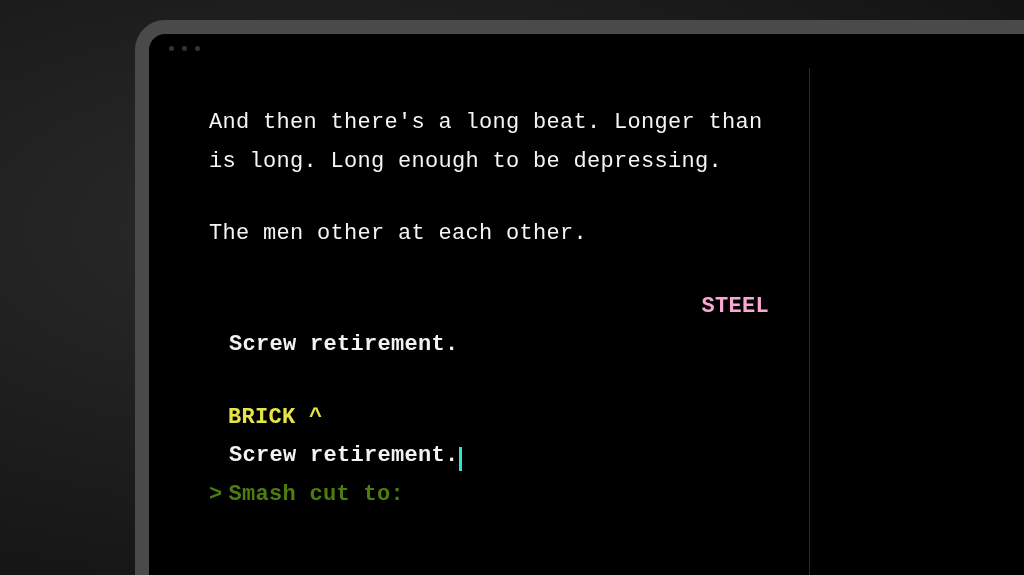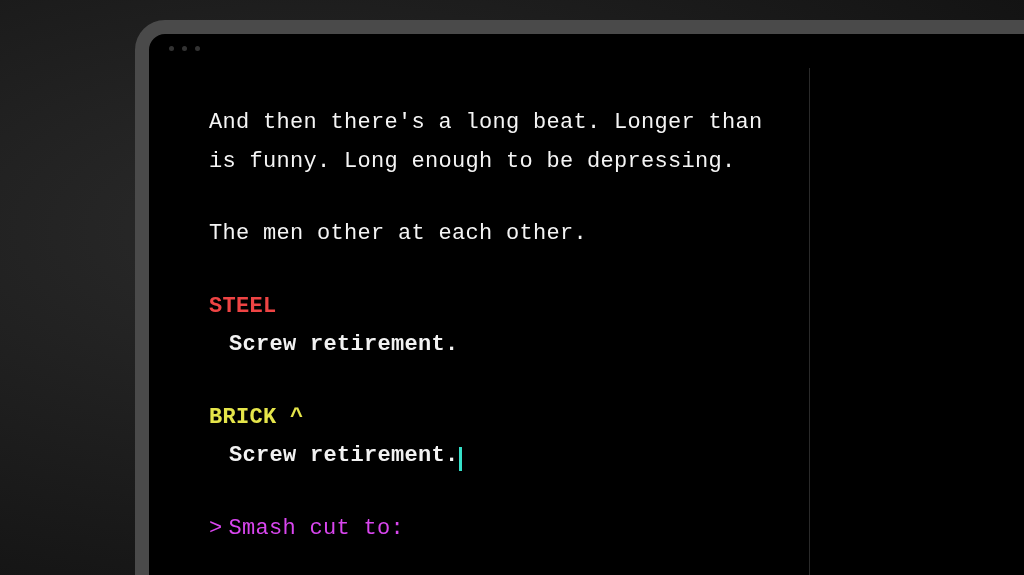--- a/index.html
+++ b/index.html
@@ -66,42 +66,41 @@
   .action-line {
     font-weight: normal;
     color: #f5f5f5;
   }
   .para-gap {
     height: 34px;
   }
   .character {
     font-weight: bold;
   }
-  .char-steel { color: #ef4444; }
-  .char-brick { color: #e5e54a; }
+  .char-steel { color: #f9a8d4; text-align: right; }
+  .char-brick { color: #e5e54a; margin-left: 19px; }
   .caret-span { font-weight: bold; }
   .dialogue {
     color: #f2f2f2;
     font-weight: bold;
     margin-left: 20px;
   }
   .cursor {
     display: inline-block;
     width: 3px;
     height: 1.1em;
     background: #36e0c9;
     vertical-align: text-bottom;
     margin-left: 0px;
     position: relative;
     top: 3px;
   }
   .transition-input {
-    margin-top: 34px;
-    font-weight: normal;
-    color: #d946ef;
+    font-weight: bold;
+    color: #4d7c0f;
   }
   .prompt-caret {
     margin-right: 6px;
   }
 </style>
 </head>
 <body>
 
 <div class="device-frame">
   <div class="titlebar">
@@ -112,21 +111,21 @@
     </div>
   </div>
 
   <div class="editor-area">
     <div class="main-pane">
 
       <div class="action-line">
         <span>And then there's a long beat. Longer than</span>
       </div>
       <div class="action-line">
-        <span>is funny. Long enough to be depressing.</span>
+        <span>is long. Long enough to be depressing.</span>
       </div>
 
       <div class="para-gap"></div>
 
       <div class="action-line">
         <span>The men other at each other.</span>
       </div>
 
       <div class="para-gap"></div>
 

